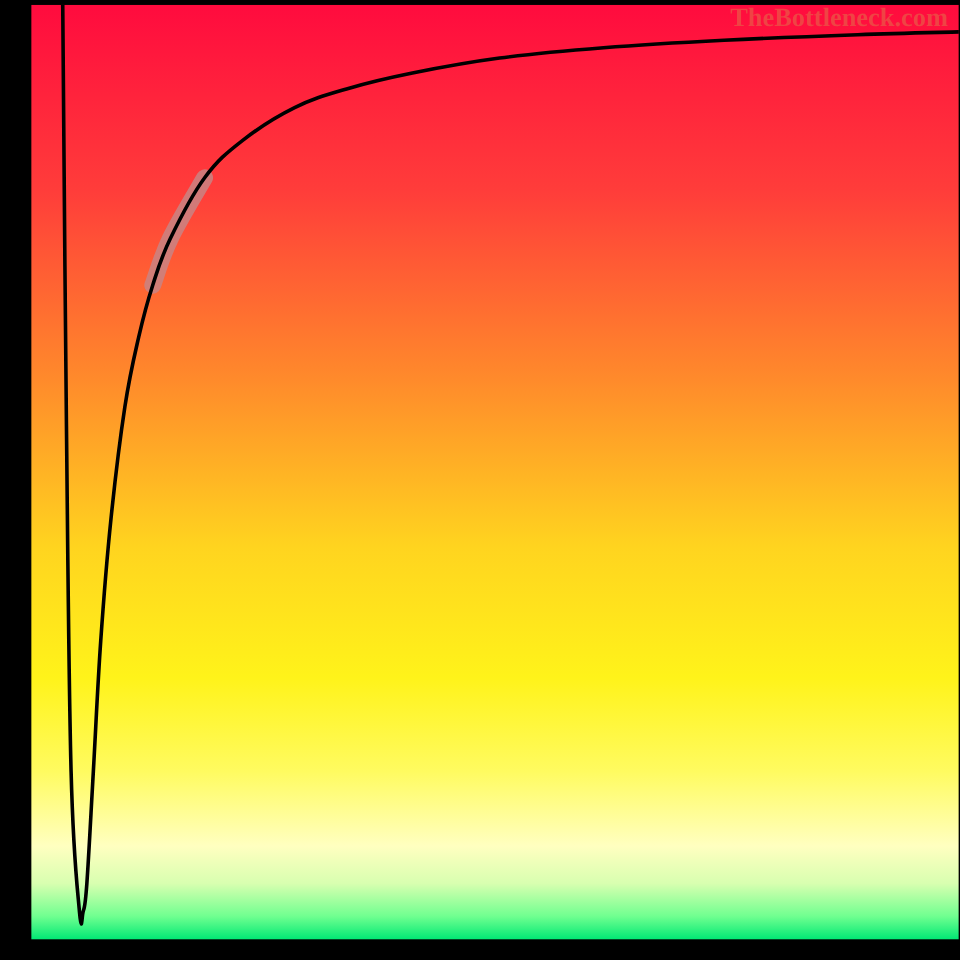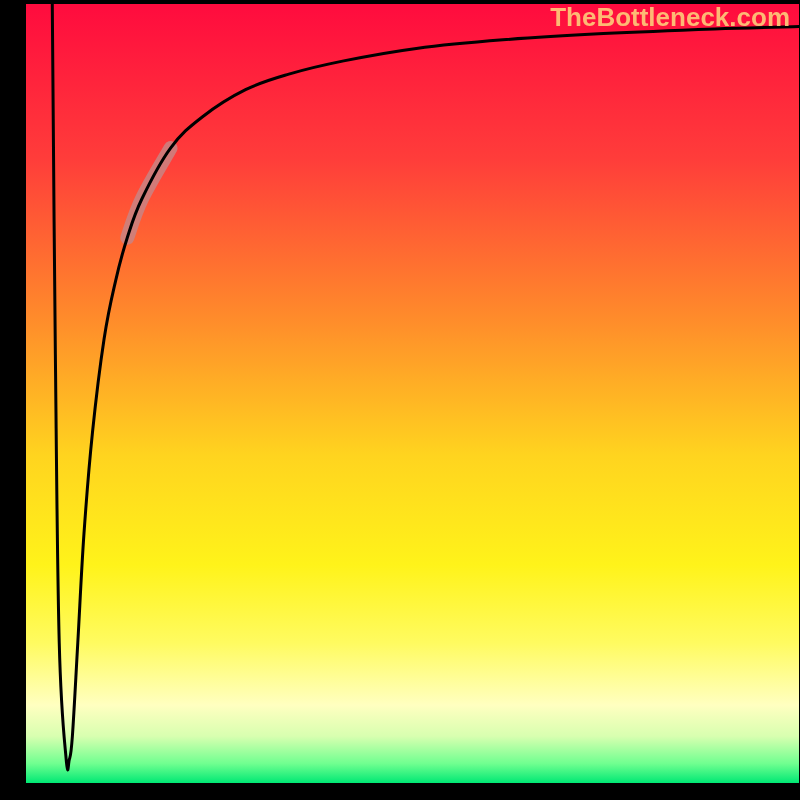--- a/index.html
+++ b/index.html
@@ -24,24 +24,24 @@
     position: absolute;
     left: 0;
     top: 0;
     right: 0;
     bottom: 0;
   }
   .watermark {
     position: absolute;
     top: 2px;
     right: 10px;
-    font-family: Liberation Sans, sans-serif;
-    font-size: 26px;
+    font-family: Liberation Serif, serif;
+    font-size: 22px;
     font-weight: 600;
-    color: #fdba74;
+    color: #ef4444;
     user-select: none;
   }
   svg.overlay {
     position: absolute;
     left: 0;
     top: 0;
   }
 </style>
 </head>
 <body>

